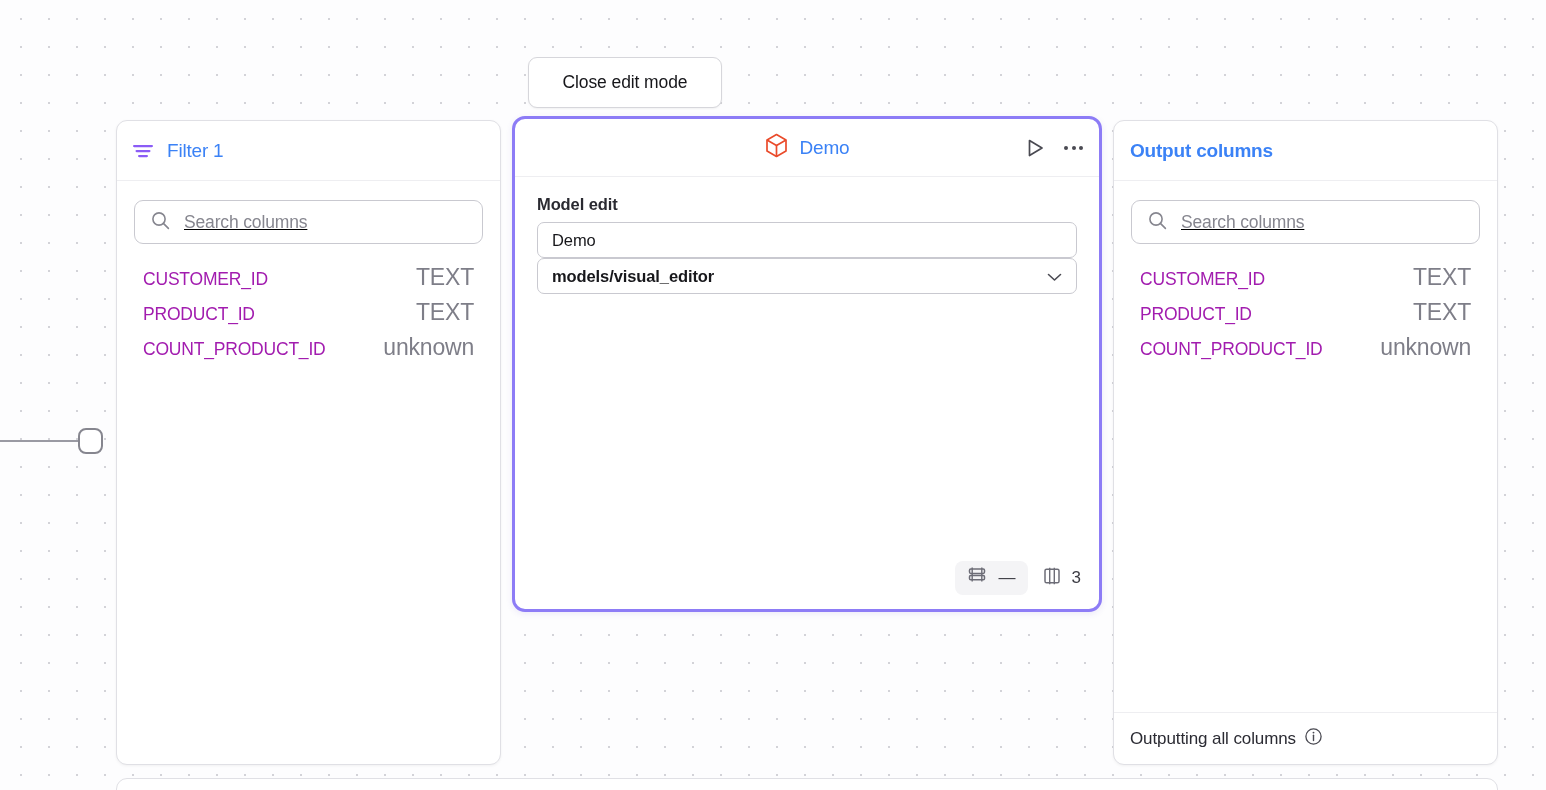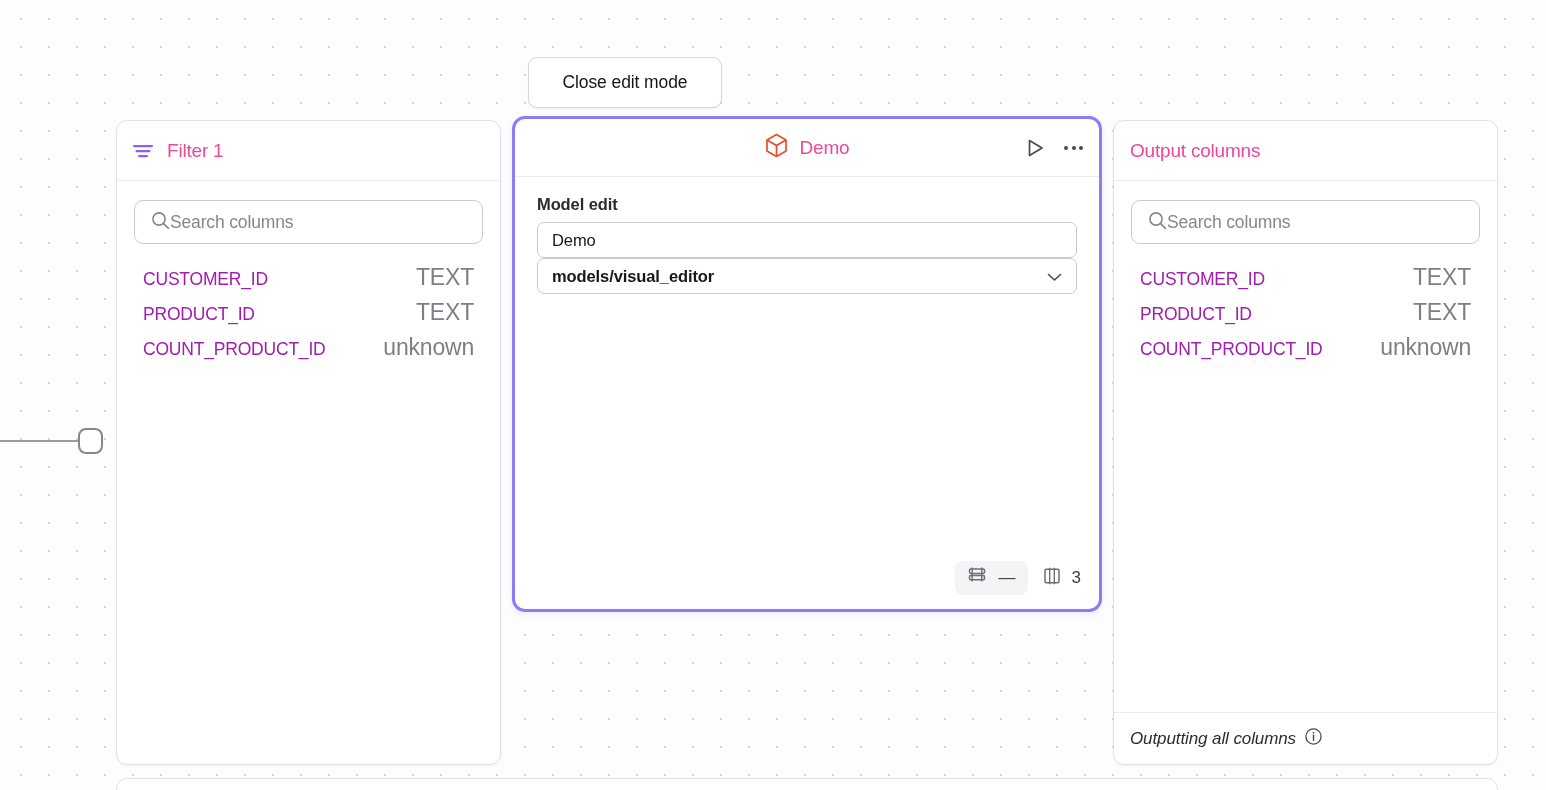--- a/index.html
+++ b/index.html
@@ -54,21 +54,21 @@
     height: 60px;
     display: flex;
     align-items: center;
     border-bottom: 1px solid #eeeef1;
     padding: 0 18px;
     position: relative;
   }
 
   .panel-title {
     font-size: 19px;
-    color: #ec4899;
+    color: #3b82f6;
     letter-spacing: -0.2px;
   }
 
   
   #panel-filter {
     left: 116px;
     top: 120px;
     width: 385px;
     height: 645px;
   }
@@ -160,43 +160,45 @@
 
   
   #panel-output {
     left: 1113px;
     top: 120px;
     width: 385px;
     height: 645px;
     display: flex;
     flex-direction: column;
   }
-  #panel-output .panel-head { padding-left: 16px; }
+  #panel-output .panel-head { padding-left: 16px; font-weight: bold; }
   #output-body { flex: 1; position: relative; }
   #output-footer {
     height: 52px;
     border-top: 1px solid #eeeef1;
     display: flex;
     align-items: center;
     padding: 0 16px;
     gap: 8px;
   }
-  #output-footer .txt { font-size: 17px; color: #2b2b33; letter-spacing: -0.1px; font-style: italic; }
+  #output-footer .txt { font-size: 17px; color: #2b2b33; letter-spacing: -0.1px; }
 
   
   .search-box {
     margin: 19px 17px 0 17px;
     height: 44px;
     border: 1px solid #c9c9d0;
     border-radius: 9px;
     display: flex;
     align-items: center;
+    gap: 14px;
     padding: 0 16px;
     cursor: text;
     background: #fff;
+    text-decoration: underline;
   }
   .search-placeholder {
     font-size: 17.5px;
     color: #86868f;
     letter-spacing: -0.15px;
   }
 
   
   .col-list { margin-top: 16px; padding: 0 16px; }
   .col-row {

